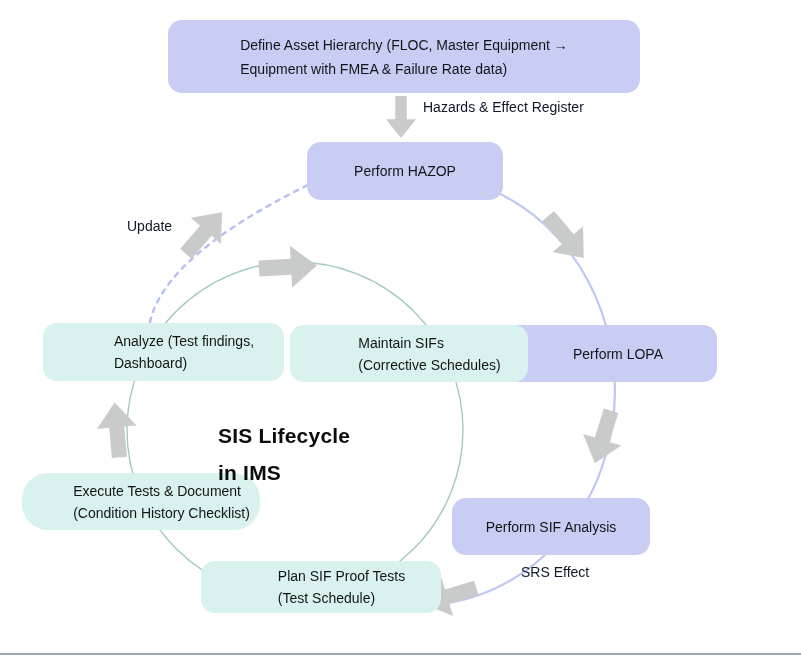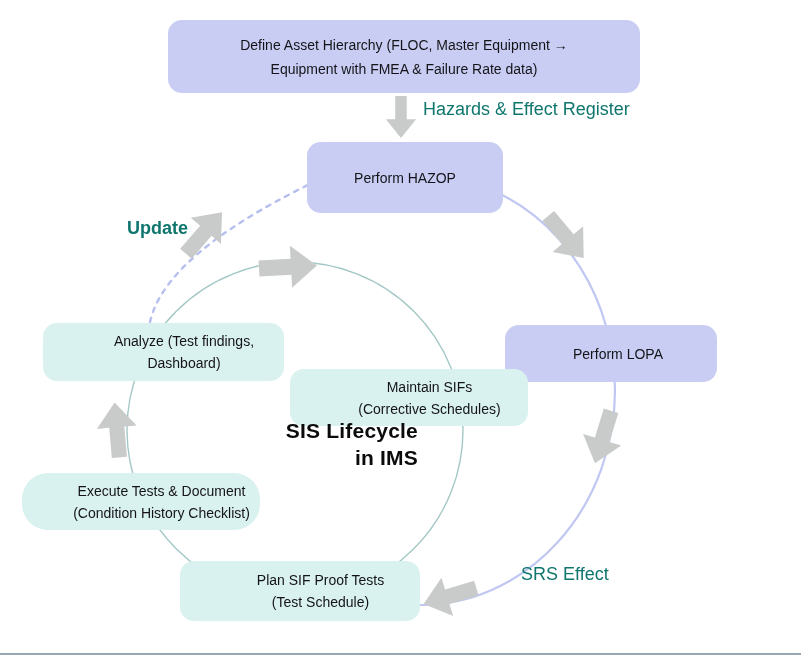--- a/index.html
+++ b/index.html
@@ -3,32 +3,32 @@
 <meta charset="utf-8">
 <style>
   html,body{margin:0;padding:0;background:#ffffff;}
   #stage{
     position:relative;width:801px;height:660px;background:#ffffff;overflow:hidden;
     font-family:"Liberation Sans", sans-serif;color:#141418;
   }
   #arcs{position:absolute;left:0;top:0;width:801px;height:660px;}
   .node{
     position:absolute;display:flex;align-items:center;justify-content:center;
-    text-align:center;border-radius:14px;font-size:14px;line-height:22px;
+    border-radius:14px;font-size:14px;line-height:22px;
     white-space:pre-line;color:#141418;
   }
   .lavender{background:#c9cdf3;}
   .mint{background:#daf2ef;padding-left:41px;}
   .node.top{line-height:24px;}
   .label{
-    position:absolute;font-size:18px;color:#0f766e;white-space:nowrap;
+    position:absolute;font-size:14px;color:#0f172a;white-space:nowrap;
   }
   #title{
-    position:absolute;left:218px;top:417px;width:200px;text-align:right;
-    font-size:21px;font-weight:bold;line-height:27px;color:#0b0b0c;white-space:pre-line;
+    position:absolute;left:218px;top:417px;width:200px;text-align:left;
+    font-size:21px;font-weight:bold;line-height:37px;color:#0b0b0c;white-space:pre-line;
     letter-spacing:0.2px;
   }
   #footer-line{
     position:absolute;left:0;top:653px;width:801px;height:2px;background:#9aa7b0;
   }
 </style>
 </head>
 <body>
 
 <div id="stage">
@@ -51,40 +51,41 @@
       <use href="#blockArrow" transform="translate(450,596) rotate(163) scale(0.95)"></use>
       <use href="#blockArrow" transform="translate(117,430) rotate(-95) scale(0.95)"></use>
       <use href="#blockArrow" transform="translate(288,267) rotate(-3) scale(1)"></use>
       <use href="#blockArrow" transform="translate(204,233) rotate(-49) scale(0.95)"></use>
     </g>
   </svg>
 
   <div class="node lavender top" style="left:168px;top:20px;width:472px;height:73px;">Define Asset Hierarchy (FLOC, Master Equipment →
 Equipment with FMEA &amp; Failure Rate data)</div>
 
-  <div class="node lavender" style="left:307px;top:142px;width:196px;height:71px;">Perform HAZOP</div>
+  <div class="node lavender" style="left:307px;top:142px;width:196px;height:58px;">Perform HAZOP</div>
 
   <div class="node lavender" style="left:505px;top:325px;width:198px;height:57px;padding-left:14px;">Perform LOPA</div>
 
+  <div class="node lavender" style="left:452px;top:498px;width:198px;height:57px;">Perform SIF Analysis</div>
 
-  <div class="node mint" style="left:180px;top:561px;width:199px;height:60px;">Plan SIF Proof Tests
+  <div class="node mint" style="left:201px;top:561px;width:199px;height:52px;">Plan SIF Proof Tests
 (Test Schedule)</div>
 
   <div class="node mint" style="left:22px;top:473px;width:197px;height:57px;border-radius:26px;">Execute Tests &amp; Document
 (Condition History Checklist)</div>
 
   <div class="node mint" style="left:43px;top:323px;width:200px;height:58px;">Analyze (Test findings,
 Dashboard)</div>
 
-  <div class="node mint" style="left:290px;top:325px;width:197px;height:57px;margin-top:44px;">Maintain SIFs
+  <div class="node mint" style="left:290px;top:325px;width:197px;height:57px;">Maintain SIFs
 (Corrective Schedules)</div>
 
   <div class="label" style="left:423px;top:99px;">Hazards &amp; Effect Register</div>
 
-  <div class="label" style="left:127px;top:218px;font-weight:bold;">Update</div>
+  <div class="label" style="left:127px;top:218px;">Update</div>
 
   <div class="label" style="left:521px;top:564px;">SRS Effect</div>
 
   <div id="title">SIS Lifecycle
 in IMS</div>
 
   <div id="footer-line"></div>
 </div>
 
 </body></html>

